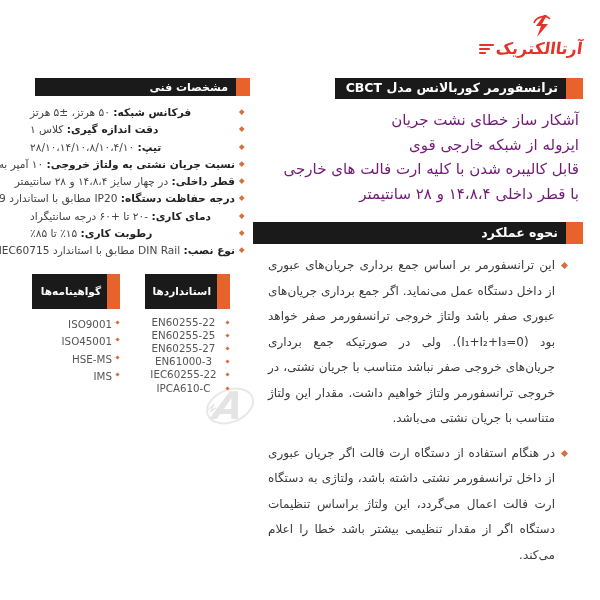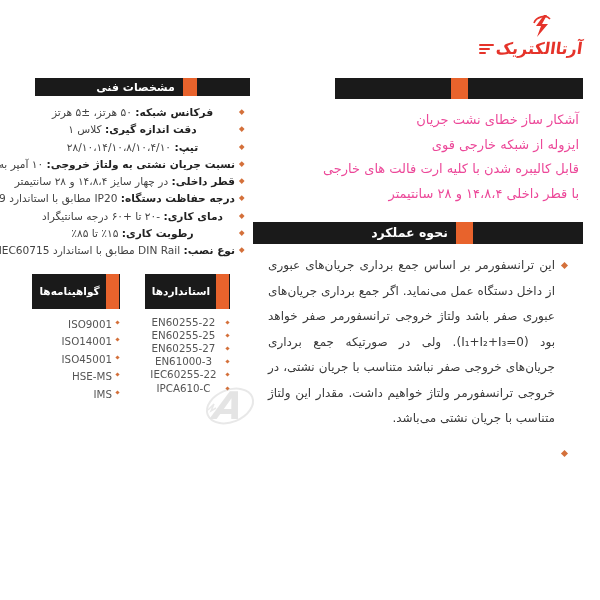--- a/index.html
+++ b/index.html
@@ -11,47 +11,47 @@
   .logo-bolt{position:absolute;top:-3px;right:30px;}
   .logo-text{position:absolute;bottom:2px;right:0;font-size:16px;font-weight:bold;
              color:#e5332a;transform:skewX(-8deg);letter-spacing:-0.5px;white-space:nowrap;}
   .speed-lines{position:absolute;left:-4px;bottom:6px;width:16px;height:12px;}
   .speed-lines i{display:block;background:#e5332a;height:2px;margin-top:2px;border-radius:1px;}
   .speed-lines i:nth-child(1){width:15px;}
   .speed-lines i:nth-child(2){width:11px;margin-right:4px;}
   .speed-lines i:nth-child(3){width:7px;margin-right:8px;}
 
   
-  .bar{background:#1a1a1a;color:#ffffff;display:flex;align-items:center;justify-content:center;}
+  .bar{background:#1a1a1a;color:#ffffff;display:flex;align-items:center;}
   .accent{flex:none;align-self:stretch;background:#e8632c;}
   .bar-label{padding:0 8px;font-weight:bold;line-height:1;white-space:nowrap;}
 
   
   .main-col{position:absolute;top:78px;right:17px;width:330px;}
   .title-bar{width:248px;height:21px;}
   .title-bar .accent{width:17px;}
   .title-bar .bar-label{font-size:12.5px;}
-  .intro{margin:9px 4px 0 0;font-size:13px;line-height:24.5px;color:#ec4899;text-align:right;}
+  .intro{margin:9px 4px 0 0;font-size:15px;line-height:24.5px;color:#701a75;text-align:right;}
   .op-bar{width:330px;height:22px;margin-top:16px;}
   .op-bar .accent{width:17px;}
   .op-bar .bar-label{font-size:12.5px;}
   .bullet-para{position:relative;margin:9px 15px 0;padding:0 13px 0 0;
                font-size:12px;line-height:25.5px;text-align:justify;color:#3a3a3a;}
   .bullet-para .diamond{top:10px;}
 
   .diamond{position:absolute;right:1px;width:5px;height:5px;background:#d4703a;
            transform:rotate(45deg);}
 
   
   .left-col{position:absolute;top:78px;right:350px;width:220px;}
   .spec-bar{width:215px;height:18px;}
   .spec-bar .accent{width:14px;}
   .spec-bar .bar-label{font-size:11px;}
   .specs{list-style:none;margin:8px 6px 0 0;padding:0;font-size:10.6px;line-height:17.3px;
-         color:#444;text-align:center;}
+         color:#444;text-align:left;}
   .specs li{position:relative;padding-right:9px;white-space:nowrap;}
   .specs .diamond{top:6px;width:3.5px;height:3.5px;}
   .spec-label{font-weight:bold;color:#222;}
   .spec-value{color:#444;}
   .num-ltr{direction:ltr;unicode-bidi:isolate;}
 
   .subcols{display:flex;margin:14px 20px 0 0;gap:25px;align-items:flex-start;}
   .subcol-standards{width:85px;}
   .subcol-certs{width:88px;}
   .mini-bar{height:35px;width:100%;}
@@ -85,40 +85,42 @@
         <i></i>
         <i></i>
       </span>
     <div class="logo-text">آرتاالکتریک</div>
   </div>
 
   <section class="main-col">
 
     <div class="bar title-bar">
       <span class="accent"></span>
+      <span class="bar-label">ترانسفورمر کوربالانس مدل CBCT</span>
     </div>
 
     <div class="intro">
       <div>آشکار ساز خطای نشت جریان</div>
       <div>ایزوله از شبکه خارجی قوی</div>
       <div>قابل کالیبره شدن با کلیه ارت فالت های خارجی</div>
       <div>با قطر داخلی ۱۴،۸،۴ و ۲۸ سانتیمتر</div>
     </div>
 
     <div class="bar op-bar">
       <span class="accent"></span>
       <span class="bar-label">نحوه عملکرد</span>
     </div>
 
     <div class="bullet-para">
       <span class="diamond"></span>
       <span>این ترانسفورمر بر اساس جمع برداری جریان‌های عبوری از داخل دستگاه عمل می‌نماید. اگر جمع برداری جریان‌های عبوری صفر باشد ولتاژ خروجی ترانسفورمر صفر خواهد بود (I₁+I₂+I₃=0). ولی در صورتیکه جمع برداری جریان‌های خروجی صفر نباشد متناسب با جریان نشتی، در خروجی ترانسفورمر ولتاژ خواهیم داشت. مقدار این ولتاژ متناسب با جریان نشتی می‌باشد.</span>
     </div>
     <div class="bullet-para">
       <span class="diamond"></span>
+      <span>در هنگام استفاده از دستگاه ارت فالت اگر جریان عبوری از داخل ترانسفورمر نشتی داشته باشد، ولتاژی به دستگاه ارت فالت اعمال می‌گردد، این ولتاژ براساس تنظیمات دستگاه اگر از مقدار تنظیمی بیشتر باشد خطا را اعلام می‌کند.</span>
     </div>
 
   </section>
 
   <aside class="left-col">
 
     <div class="bar spec-bar">
       <span class="accent"></span>
       <span class="bar-label">مشخصات فنی</span>
     </div>
@@ -152,21 +154,20 @@
         </ul>
       </div>
 
       <div class="subcol-certs">
         <div class="bar mini-bar">
           <span class="accent"></span>
           <span class="bar-label">گواهینامه‌ها</span>
         </div>
         <ul class="sub-list certs-list">
           <li><span class="diamond"></span><span>ISO9001</span></li>
-          <li><span class="diamond"></span><span>ISO14001</span></li>
           <li><span class="diamond"></span><span>ISO45001</span></li>
           <li><span class="diamond"></span><span>HSE-MS</span></li>
           <li><span class="diamond"></span><span>IMS</span></li>
         </ul>
       </div>
 
     </div>
   </aside>
 
   <div class="watermark">

